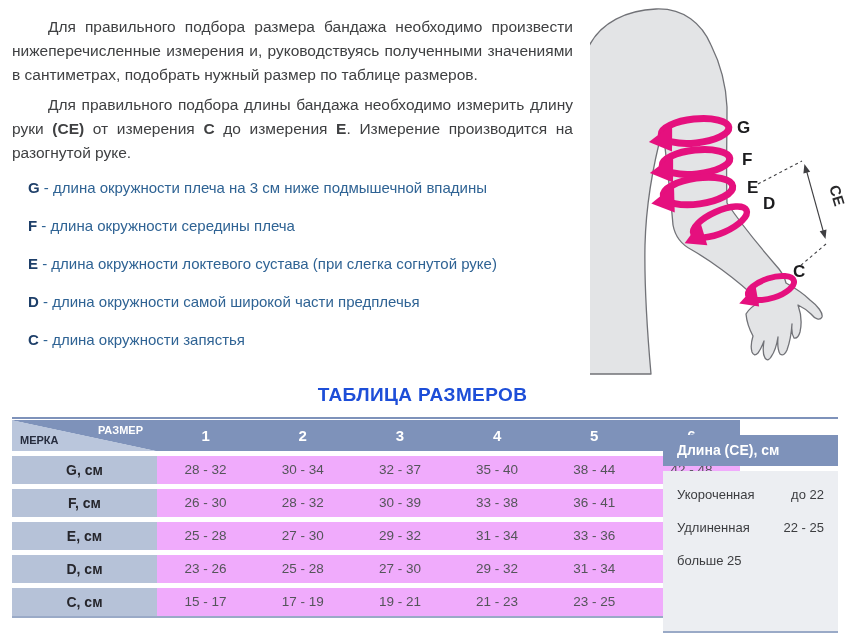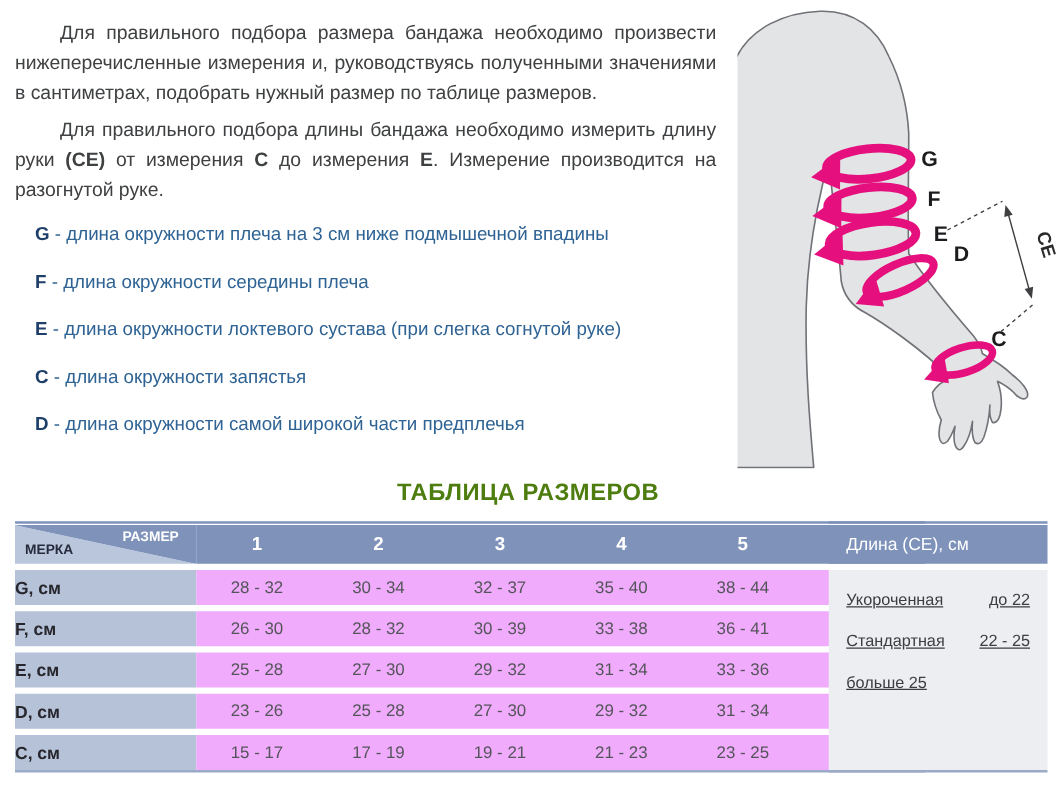--- a/index.html
+++ b/index.html
@@ -15,45 +15,45 @@
   .m-item{margin:0 0 22px 16px;font-size:15px;line-height:16px;color:#2f6394;}
   .m-letter{font-weight:bold;color:#1e3f69;}
   
   .diagram{position:absolute;left:590px;top:0;width:255px;height:375px;}
   .band-label{font-size:17px;font-weight:bold;fill:#1c1c1e;font-family:"Liberation Sans",sans-serif;}
   .ce-label{font-size:15px;font-weight:bold;fill:#2a2a2c;font-family:"Liberation Sans",sans-serif;text-anchor:middle;}
   .dash{stroke:#3f3f42;stroke-width:1.1;stroke-dasharray:3 3;fill:none;}
   .solid{stroke:#3f3f42;stroke-width:1.1;fill:none;}
   
   .table-title{position:absolute;left:0;top:384px;width:845px;margin:0;text-align:center;
-               font-size:19px;font-weight:bold;color:#4d7c0f;letter-spacing:.4px;}
+               font-size:19px;font-weight:bold;color:#1d4ed8;letter-spacing:.4px;}
   
   .size-table{position:absolute;left:12px;top:417px;width:728px;border-top:2px solid #7e92ba;
               border-bottom:2px solid #9aaac7;}
   .head-row{display:flex;height:31px;margin-top:1px;}
   .corner-cell{width:145px;position:relative;
                background:linear-gradient(to top right,#bac6dc 49.6%,#7e92ba 50.4%);}
   .corner-top{position:absolute;top:4px;right:14px;font-size:11px;font-weight:bold;color:#ffffff;}
   .corner-bottom{position:absolute;bottom:5px;left:8px;font-size:11px;font-weight:bold;color:#262c3e;}
   .size-cols{flex:1;display:flex;background:#7e92ba;}
   .size-col{flex:1;text-align:center;line-height:31px;color:#ffffff;font-weight:bold;font-size:15px;}
   .size-body{margin-top:5px;}
   .size-row{display:flex;height:28px;margin-bottom:5px;}
   .size-row:last-child{margin-bottom:0;}
   .row-label{width:145px;background:#b6c2d8;font-weight:bold;font-size:14px;color:#26262c;
-             line-height:28px;}
+             text-align:center;line-height:28px;}
   .row-values{flex:1;display:flex;background:#f0abfc;}
   .row-cell{flex:1;text-align:center;line-height:28px;font-size:13.5px;color:#54555a;}
   
   .length-panel{position:absolute;left:663px;top:417px;width:175px;border-top:2px solid #7e92ba;
                 border-bottom:2px solid #9aaac7;}
-  .panel-header{height:31px;margin-top:1px;background:#7e92ba;color:#fff;font-weight:normal;
+  .panel-header{height:31px;margin-top:16px;background:#7e92ba;color:#fff;font-weight:bold;
                 font-size:14px;line-height:31px;padding-left:14px;box-sizing:border-box;}
   .panel-body{height:160px;margin-top:5px;background:#eceef2;padding:16px 14px 0;box-sizing:border-box;}
-  .panel-row{display:flex;justify-content:space-between;height:33px;font-size:13px;color:#3c3d40;text-decoration:underline;}
+  .panel-row{display:flex;justify-content:space-between;height:33px;font-size:13px;color:#3c3d40;}
 </style>
 </head>
 <body>
 
 <div class="page">
 
   <svg class="diagram" viewBox="0 0 255 375">
 
     <path d="M -2,48
          C 10,22 38,10 66,9
@@ -126,22 +126,22 @@
 
   <div class="text-col">
     <p class="para para-2">Для правильного подбора размера бандажа необходимо произвести нижеперечисленные измерения и, руководствуясь полученными значениями в сантиметрах, подобрать нужный размер по таблице размеров.</p>
     <p class="para para-1"><span>Для правильного подбора длины бандажа необходимо измерить длину руки </span><b>(СЕ)</b><span> от измерения </span><b>С</b><span> до измерения </span><b>Е</b><span>. Измерение производится на разогнутой руке.</span></p>
   </div>
 
   <div class="measure-list" id="measure-list">
       <div class="m-item"><b class="m-letter">G</b><span class="m-text"> - длина окружности плеча на 3 см ниже подмышечной впадины</span></div>
       <div class="m-item"><b class="m-letter">F</b><span class="m-text"> - длина окружности середины плеча</span></div>
       <div class="m-item"><b class="m-letter">E</b><span class="m-text"> - длина окружности локтевого сустава (при слегка согнутой руке)</span></div>
+      <div class="m-item"><b class="m-letter">D</b><span class="m-text"> - длина окружности самой широкой части предплечья</span></div>
       <div class="m-item"><b class="m-letter">C</b><span class="m-text"> - длина окружности запястья</span></div>
-      <div class="m-item"><b class="m-letter">D</b><span class="m-text"> - длина окружности самой широкой части предплечья</span></div>
     </div>
 
   <h2 class="table-title">ТАБЛИЦА РАЗМЕРОВ</h2>
 
   <div class="size-table">
     <div class="head-row">
       <div class="corner-cell">
         <span class="corner-top">РАЗМЕР</span>
         <span class="corner-bottom">МЕРКА</span>
       </div>
@@ -214,21 +214,21 @@
   </div>
 
   <div class="length-panel">
     <div class="panel-header">Длина (СЕ), см</div>
     <div class="panel-body" id="panel-rows">
         <div class="panel-row">
           <span class="p-label">Укороченная</span>
           <span class="p-value">до 22</span>
         </div>
         <div class="panel-row">
-          <span class="p-label">Стандартная</span>
+          <span class="p-label">Удлиненная</span>
           <span class="p-value">22 - 25</span>
         </div>
         <div class="panel-row">
           <span class="p-value">больше 25</span>
         </div>
       </div>
   </div>
 
 </div>
 

